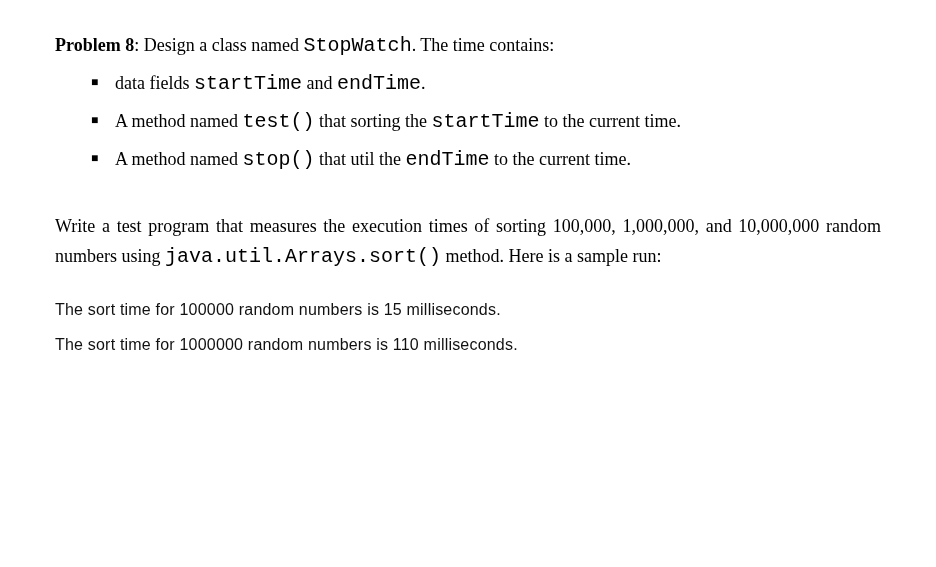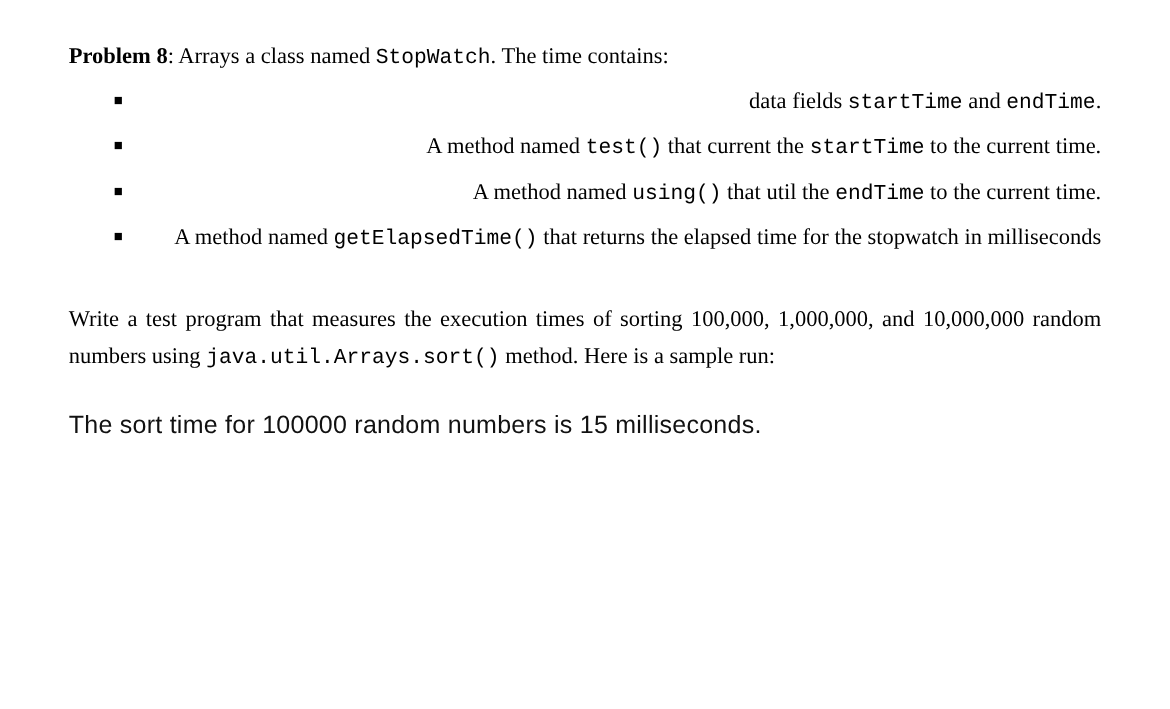--- a/index.html
+++ b/index.html
@@ -17,27 +17,26 @@
       line-height: 1.6;
     }
     .problem-header {
       margin-bottom: 6px;
     }
     .bold {
       font-weight: bold;
     }
     .code {
       font-family: 'Courier New', Courier, monospace;
-      font-size: 17px;
+      font-size: 20px;
     }
     ul {
       list-style: none;
       margin-left: 36px;
       margin-bottom: 20px;
-      text-align: right;
     }
     li {
       position: relative;
       padding-left: 24px;
       margin-bottom: 6px;
     }
     li::before {
       content: "■";
       position: absolute;
       left: 0;
@@ -45,39 +44,39 @@
       font-size: 12px;
       line-height: 28px;
     }
     .test-paragraph {
       text-align: justify;
       margin-bottom: 24px;
       margin-top: 36px;
     }
     .output-line {
       font-family: 'Segoe UI', Arial, Helvetica, sans-serif;
-      font-size: 20px;
+      font-size: 16px;
       letter-spacing: 0.2px;
       margin-bottom: 10px;
       color: #111;
     }
   </style>
 </head>
 <body>
 
 <div class="problem-header">
-  <span class="bold">Problem 8</span><span>: Arrays a class named </span><span class="code">StopWatch</span><span>. The time contains:</span>
+  <span class="bold">Problem 8</span><span>: Design a class named </span><span class="code">StopWatch</span><span>. The time contains:</span>
 </div>
 
 <ul id="bullets">
     <li><span>data fields </span><span class="code">startTime</span><span> and </span><span class="code">endTime</span><span>.</span></li>
-    <li><span>A method named </span><span class="code">test()</span><span> that current the </span><span class="code">startTime</span><span> to the current time.</span></li>
-    <li><span>A method named </span><span class="code">using()</span><span> that util the </span><span class="code">endTime</span><span> to the current time.</span></li>
-    <li><span>A method named </span><span class="code">getElapsedTime()</span><span> that returns the elapsed time for the stopwatch in milliseconds</span></li>
+    <li><span>A method named </span><span class="code">test()</span><span> that sorting the </span><span class="code">startTime</span><span> to the current time.</span></li>
+    <li><span>A method named </span><span class="code">stop()</span><span> that util the </span><span class="code">endTime</span><span> to the current time.</span></li>
   </ul>
 
 <p class="test-paragraph">
   <span>Write a test program that measures the execution times of sorting 100,000, 1,000,000, and 10,000,000 random numbers using </span><span class="code">java.util.Arrays.sort()</span><span> method. Here is a sample run:</span>
 </p>
 
 <div id="output">
     <div class="output-line">The sort time for 100000 random numbers is 15 milliseconds.</div>
+    <div class="output-line">The sort time for 1000000 random numbers is 110 milliseconds.</div>
   </div>
 
 </body></html>

